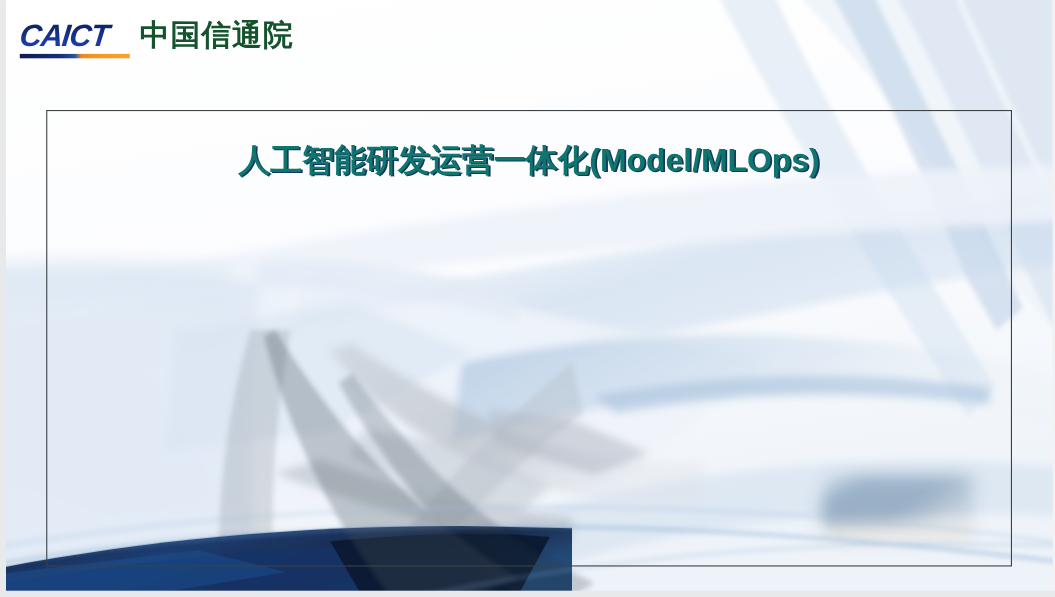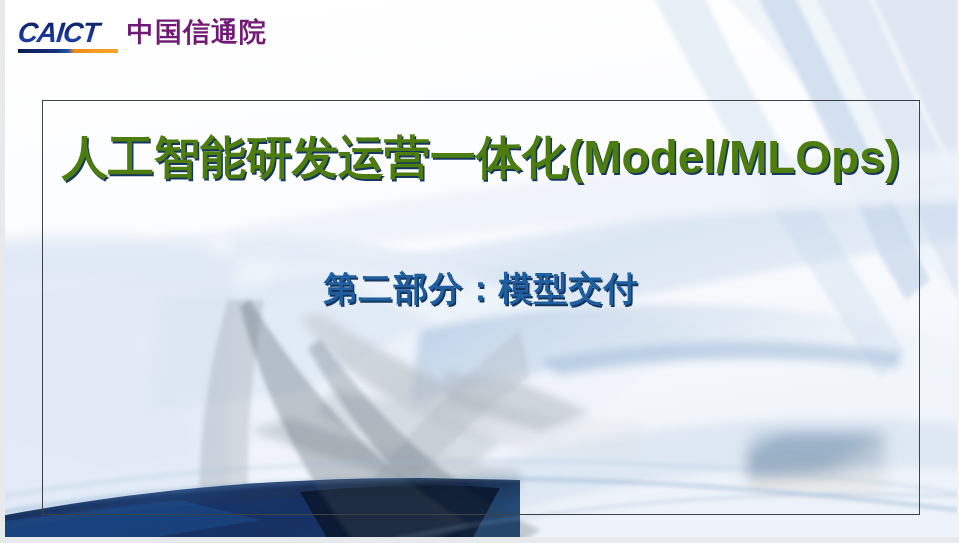--- a/index.html
+++ b/index.html
@@ -71,21 +71,21 @@
   .logo-underline {
     margin-top: 2px;
     height: 4px;
     width: 100px;
     background: linear-gradient(90deg, #0d1c4e 0%, #17307f 38%, #2455a8 50%, #e98b20 56%, #f59a22 75%, #f6a52b 100%);
   }
   .logo-cn {
     font-family: "Liberation Sans", "DejaVu Sans", sans-serif;
     font-size: 27px;
     font-weight: bold;
-    color: #701a75;
+    color: #14532d;
     line-height: 1;
     letter-spacing: 1px;
     padding-bottom: 7px;
   }
 
   
   #content-box {
     position: absolute;
     left: 42px;
     top: 100px;
@@ -100,23 +100,23 @@
   #title-block {
     position: absolute;
     left: 42px;
     top: 128px;
     width: 878px;
     text-align: center;
     z-index: 25;
   }
   .main-title {
     font-family: "Liberation Sans", "DejaVu Sans", sans-serif;
-    font-size: 46px;
-    font-weight: bold;
-    color: #4d7c0f;
+    font-size: 29px;
+    font-weight: bold;
+    color: #0f766e;
     line-height: 1.30;
     letter-spacing: 0px;
     text-shadow: 1.5px 1.5px 0 #14365f;
     margin: 0;
     white-space: nowrap;
   }
   .main-title.line2 { letter-spacing: 1px; }
 
   #subtitle-block {
     position: absolute;
@@ -280,21 +280,18 @@
     </div>
     <span class="logo-cn">中国信通院</span>
   </div>
 
   <div id="content-box"></div>
 
   <div id="title-block">
     <div class="main-title line1">人工智能研发运营一体化(Model/MLOps)</div>
   </div>
 
-  <div id="subtitle-block">
-    <div class="sub-title">第二部分：模型交付</div>
-  </div>
 
   <div class="frame-strip frame-left"></div>
   <div class="frame-strip frame-right"></div>
   <div class="frame-strip frame-bottom"></div>
 
 </div>
 
 </body></html>

